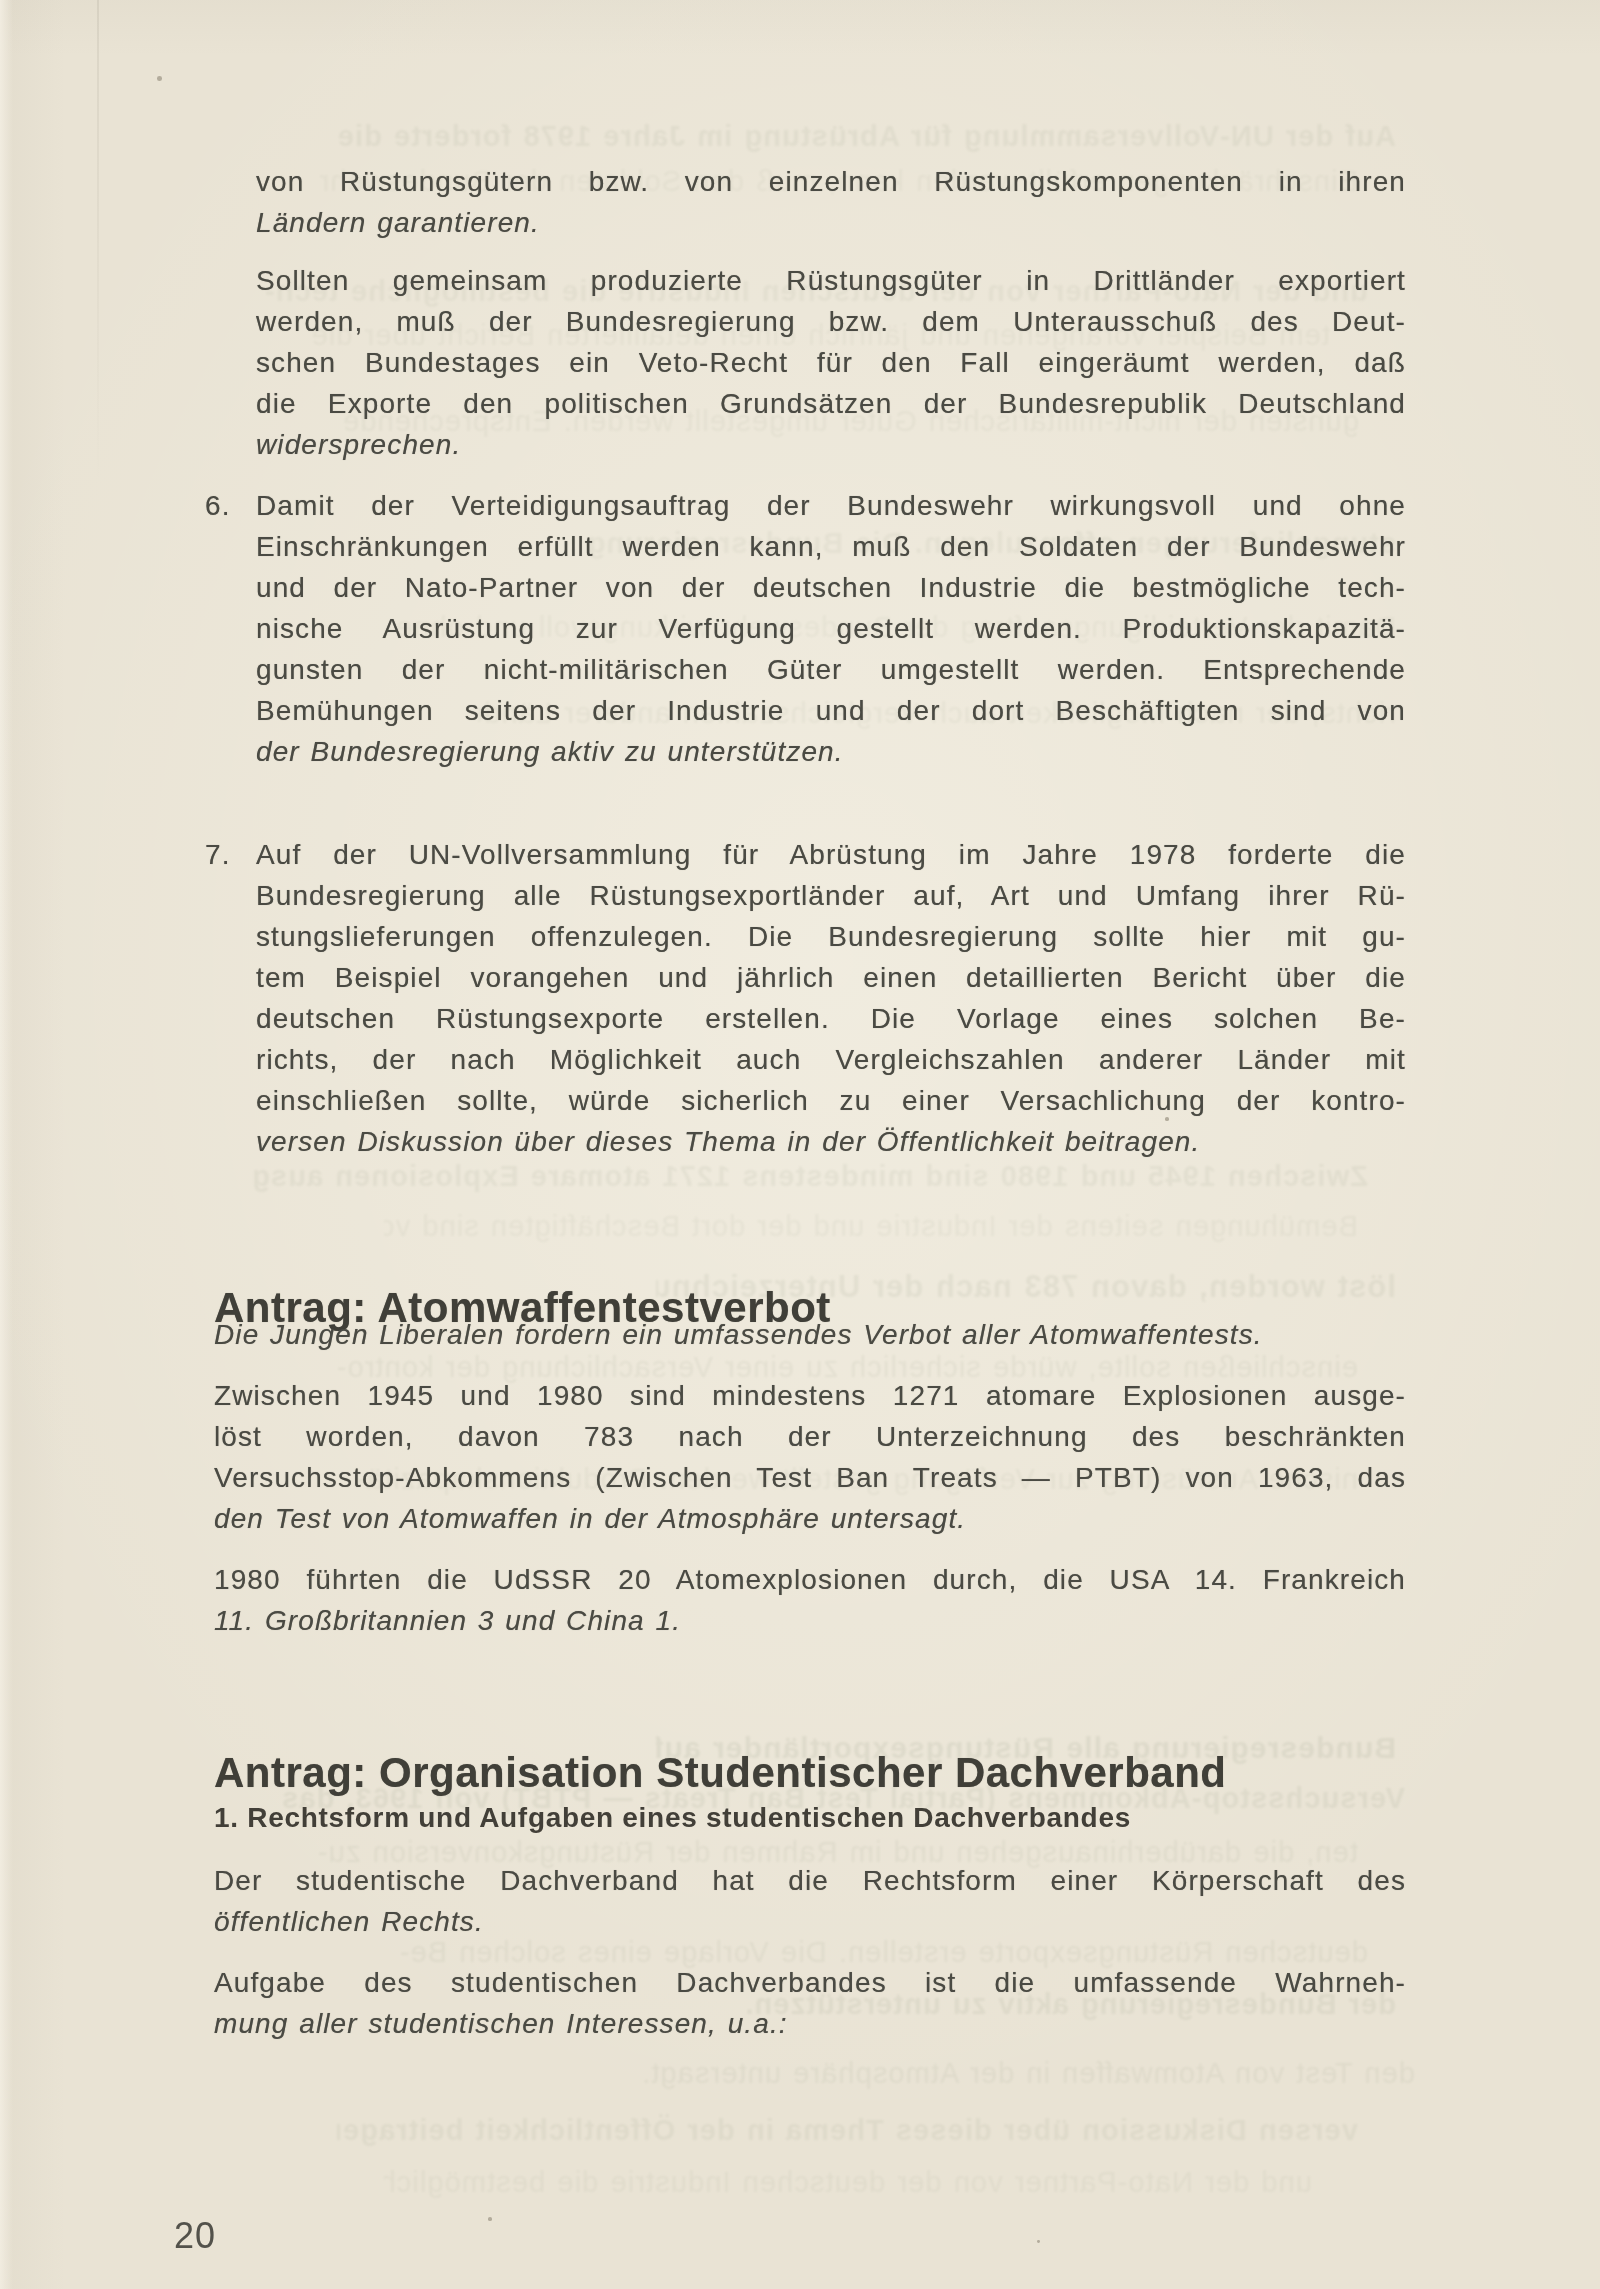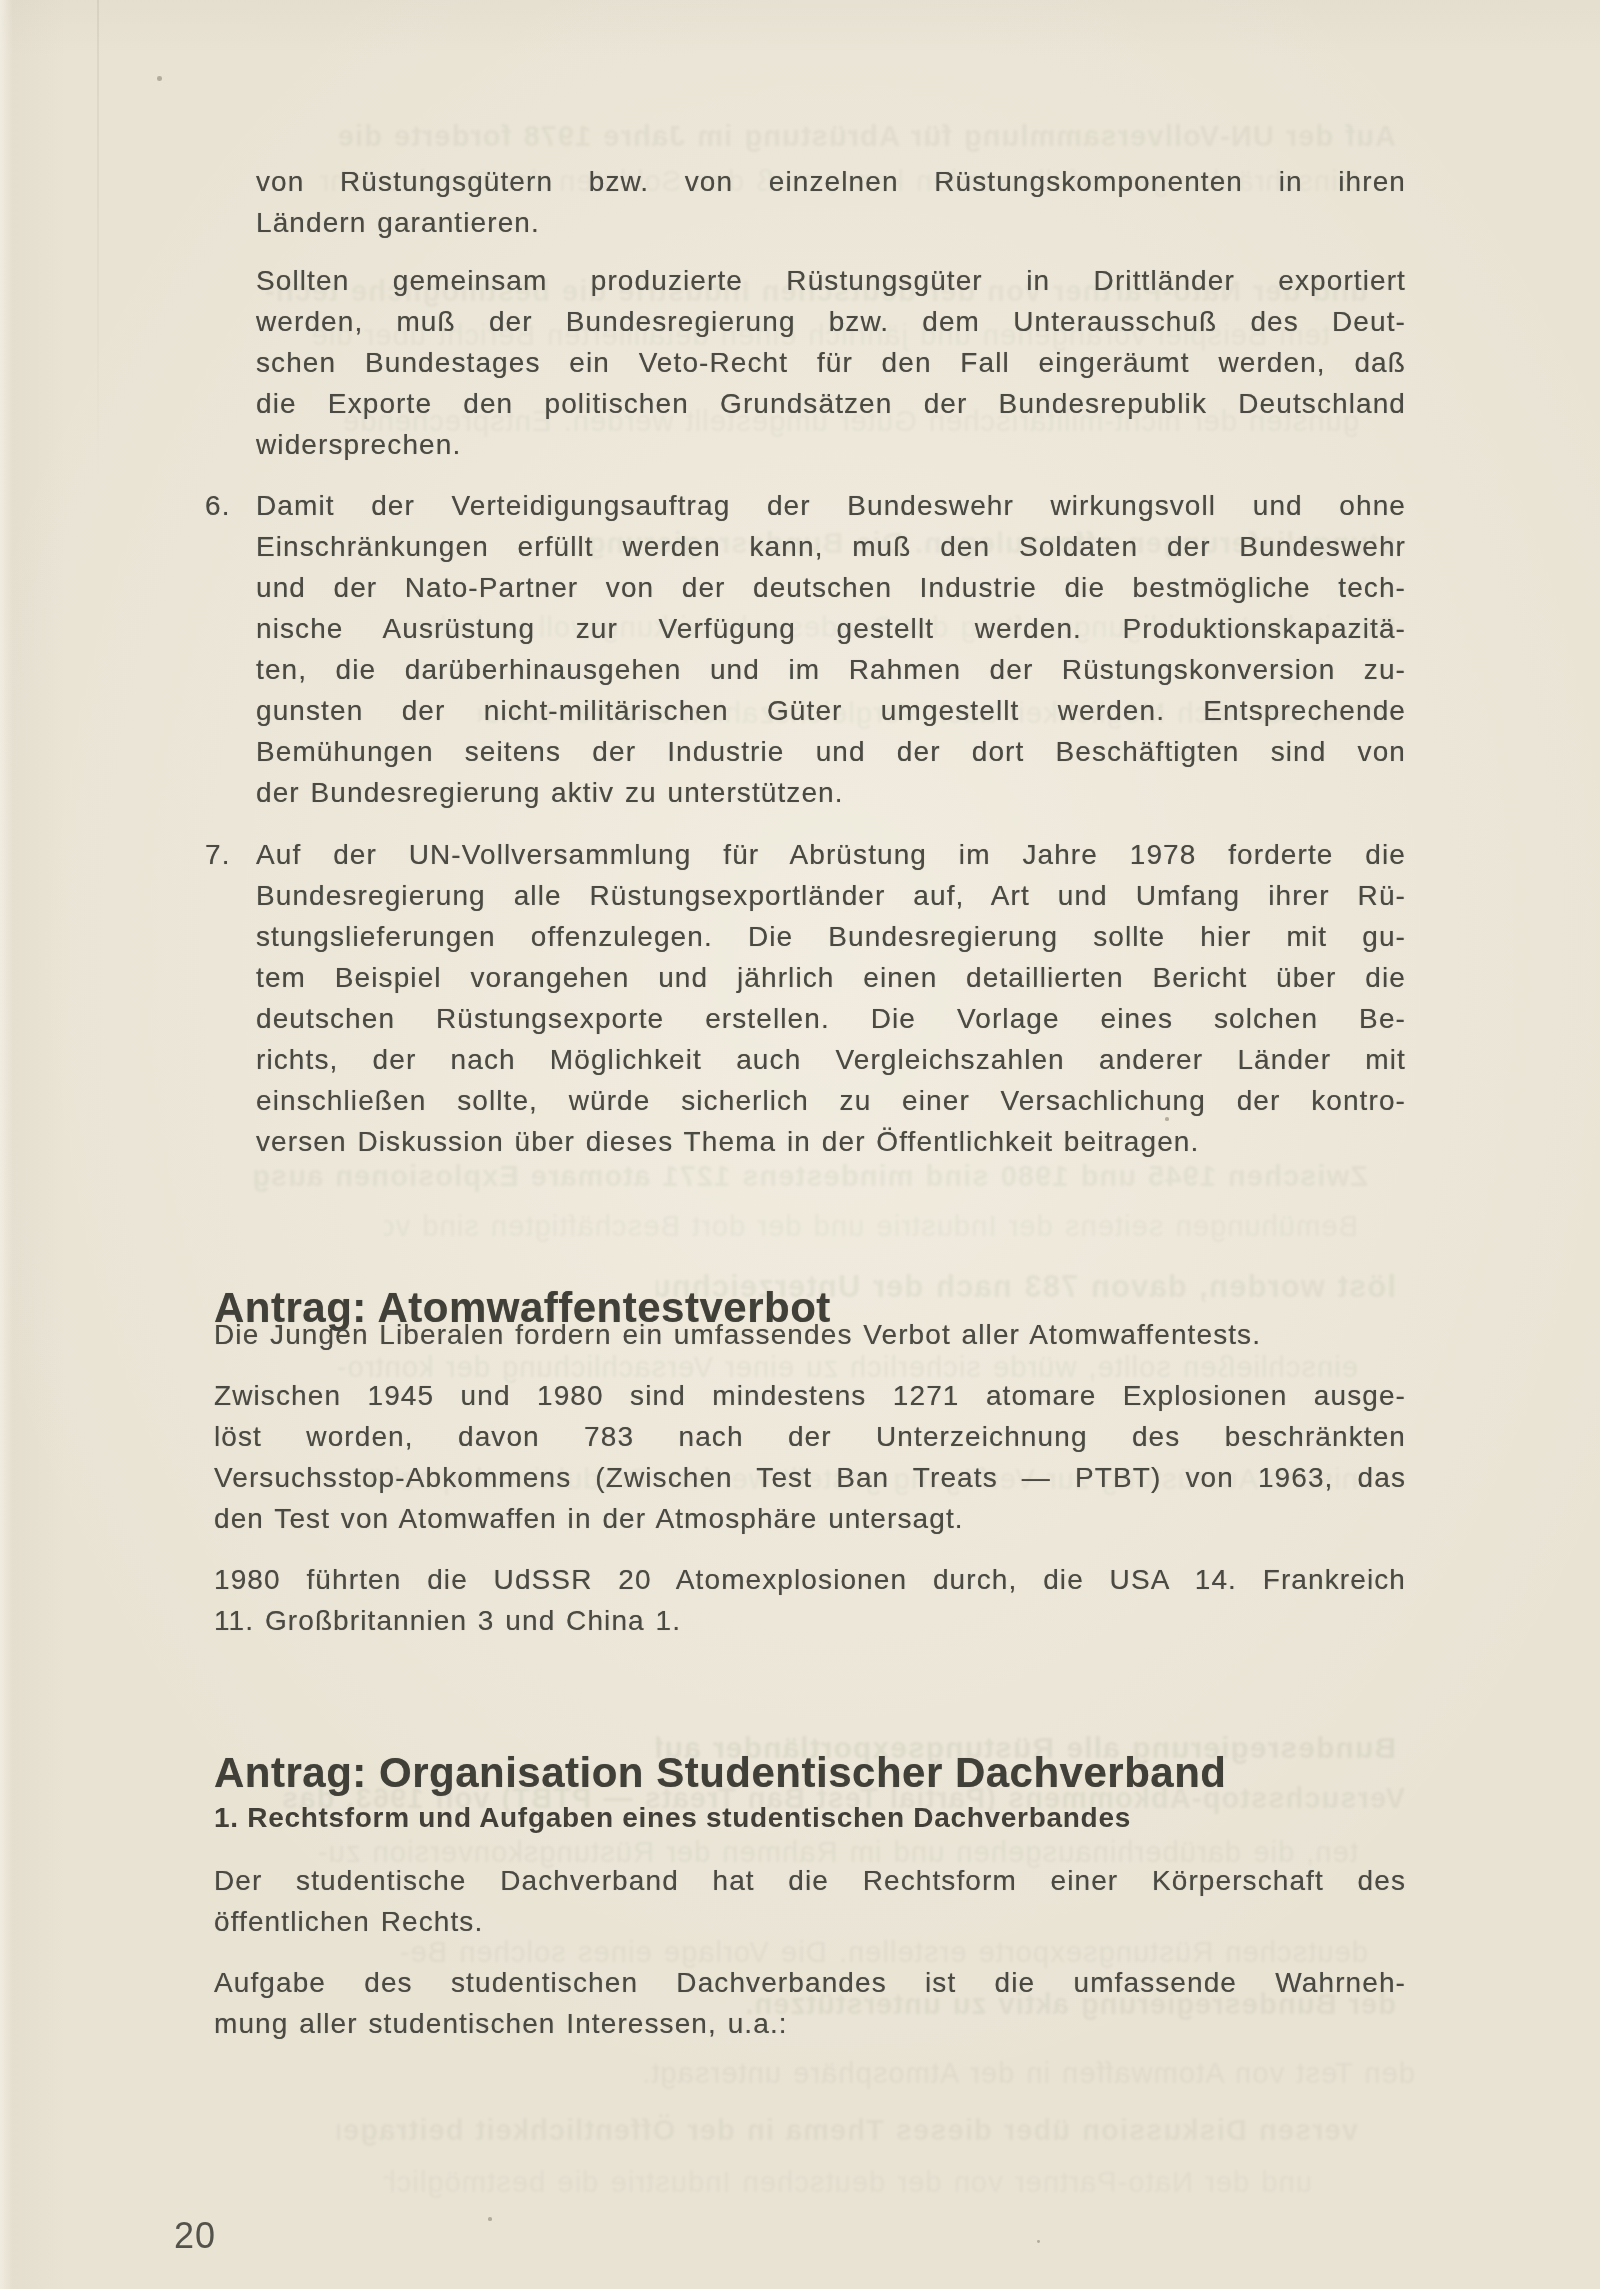--- a/index.html
+++ b/index.html
@@ -40,21 +40,21 @@
     line-height: 41px;
     letter-spacing: 1.1px;
     word-spacing: 1.9px;
     color: #4a4a43;
     text-shadow: 0 0 0.7px rgba(74,74,67,0.55);
   }
   .list-block { left: 256px; width: 1150px; }
   .section-block { left: 214px; width: 1192px; }
   .item-number { position: absolute; left: -51px; top: 0; }
   .tline { text-align: justify; text-align-last: justify; }
-  .tline.last { text-align-last: left; }
+  .tline.last { text-align-last: left; font-style: italic; }
   .no-justify .tline { text-align: left; text-align-last: left; }
   .heading {
     position: absolute;
     left: 214px;
     font-size: 42px;
     line-height: 52px;
     letter-spacing: 0.5px;
     color: #403f38;
     text-shadow: 0 0 0.7px rgba(64,63,56,0.55);
     white-space: nowrap;
@@ -128,21 +128,20 @@
         <div class="tline last">widersprechen.</div>
       </div>
 
     <div class="block list-block" style="top:485px;">
       <span class="item-number">6.</span>
       <div>
           <div class="tline">Damit der Verteidigungsauftrag der Bundeswehr wirkungsvoll und ohne</div>
           <div class="tline">Einschränkungen erfüllt werden kann, muß den Soldaten der Bundeswehr</div>
           <div class="tline">und der Nato-Partner von der deutschen Industrie die bestmögliche tech-</div>
           <div class="tline">nische Ausrüstung zur Verfügung gestellt werden. Produktionskapazitä-</div>
-          <div class="tline">ten, die darüberhinausgehen und im Rahmen der Rüstungskonversion zu-</div>
           <div class="tline">gunsten der nicht-militärischen Güter umgestellt werden. Entsprechende</div>
           <div class="tline">Bemühungen seitens der Industrie und der dort Beschäftigten sind von</div>
           <div class="tline last">der Bundesregierung aktiv zu unterstützen.</div>
         </div>
     </div>
 
     <div class="block list-block" style="top:834px;">
       <span class="item-number">7.</span>
       <div>
           <div class="tline">Auf der UN-Vollversammlung für Abrüstung im Jahre 1978 forderte die</div>

